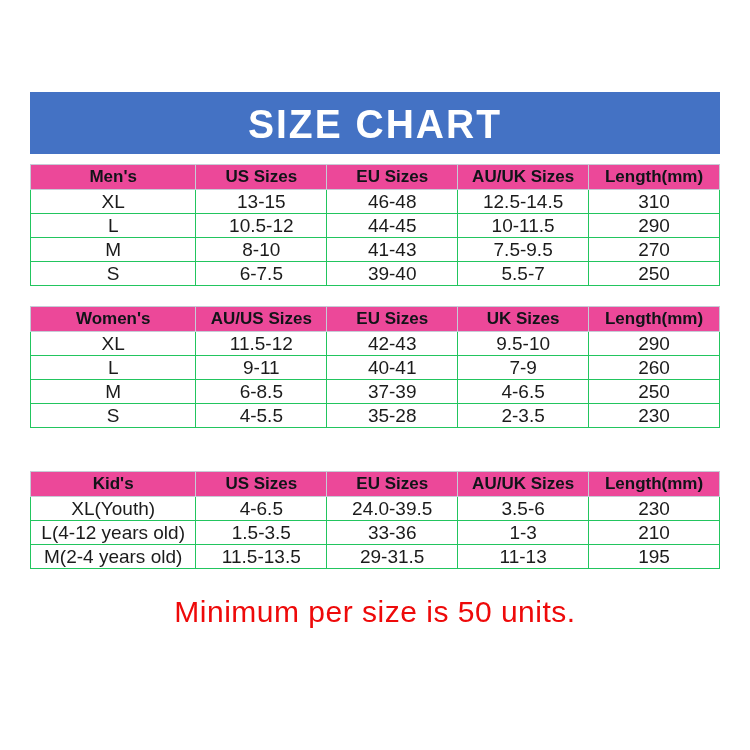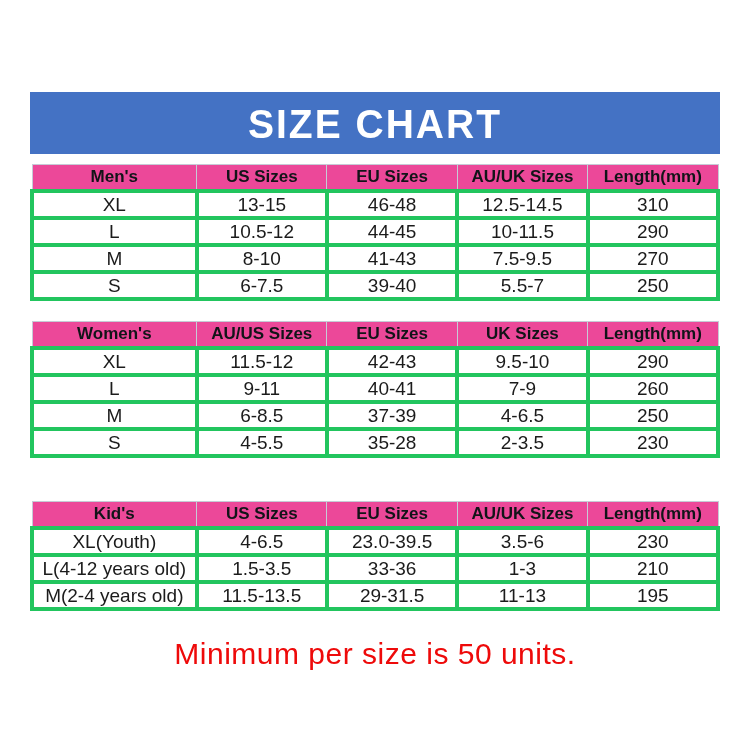--- a/index.html
+++ b/index.html
@@ -47,21 +47,21 @@
     border: 1px solid #c6cbd6;
     height: 24px;
     font-size: 17px;
     font-weight: bold;
     color: #111418;
     text-align: center;
     padding: 0 2px;
     white-space: nowrap;
   }
   table.size-table td {
-    border: 4px solid #22c55e;
+    border: 1px solid #22c55e;
     height: 23px;
     font-size: 19px;
     font-weight: 400;
     color: #1b1b1b;
     text-align: center;
     padding: 0 2px;
     white-space: nowrap;
   }
   .note {
     margin-top: 26px;
@@ -198,21 +198,21 @@
             <th>US Sizes</th>
             <th>EU Sizes</th>
             <th>AU/UK Sizes</th>
             <th>Length(mm)</th>
           </tr>
         </thead>
         <tbody>
           <tr>
             <td>XL(Youth)</td>
             <td>4-6.5</td>
-            <td>23.0-39.5</td>
+            <td>24.0-39.5</td>
             <td>3.5-6</td>
             <td>230</td>
           </tr>
           <tr>
             <td>L(4-12 years old)</td>
             <td>1.5-3.5</td>
             <td>33-36</td>
             <td>1-3</td>
             <td>210</td>
           </tr>

